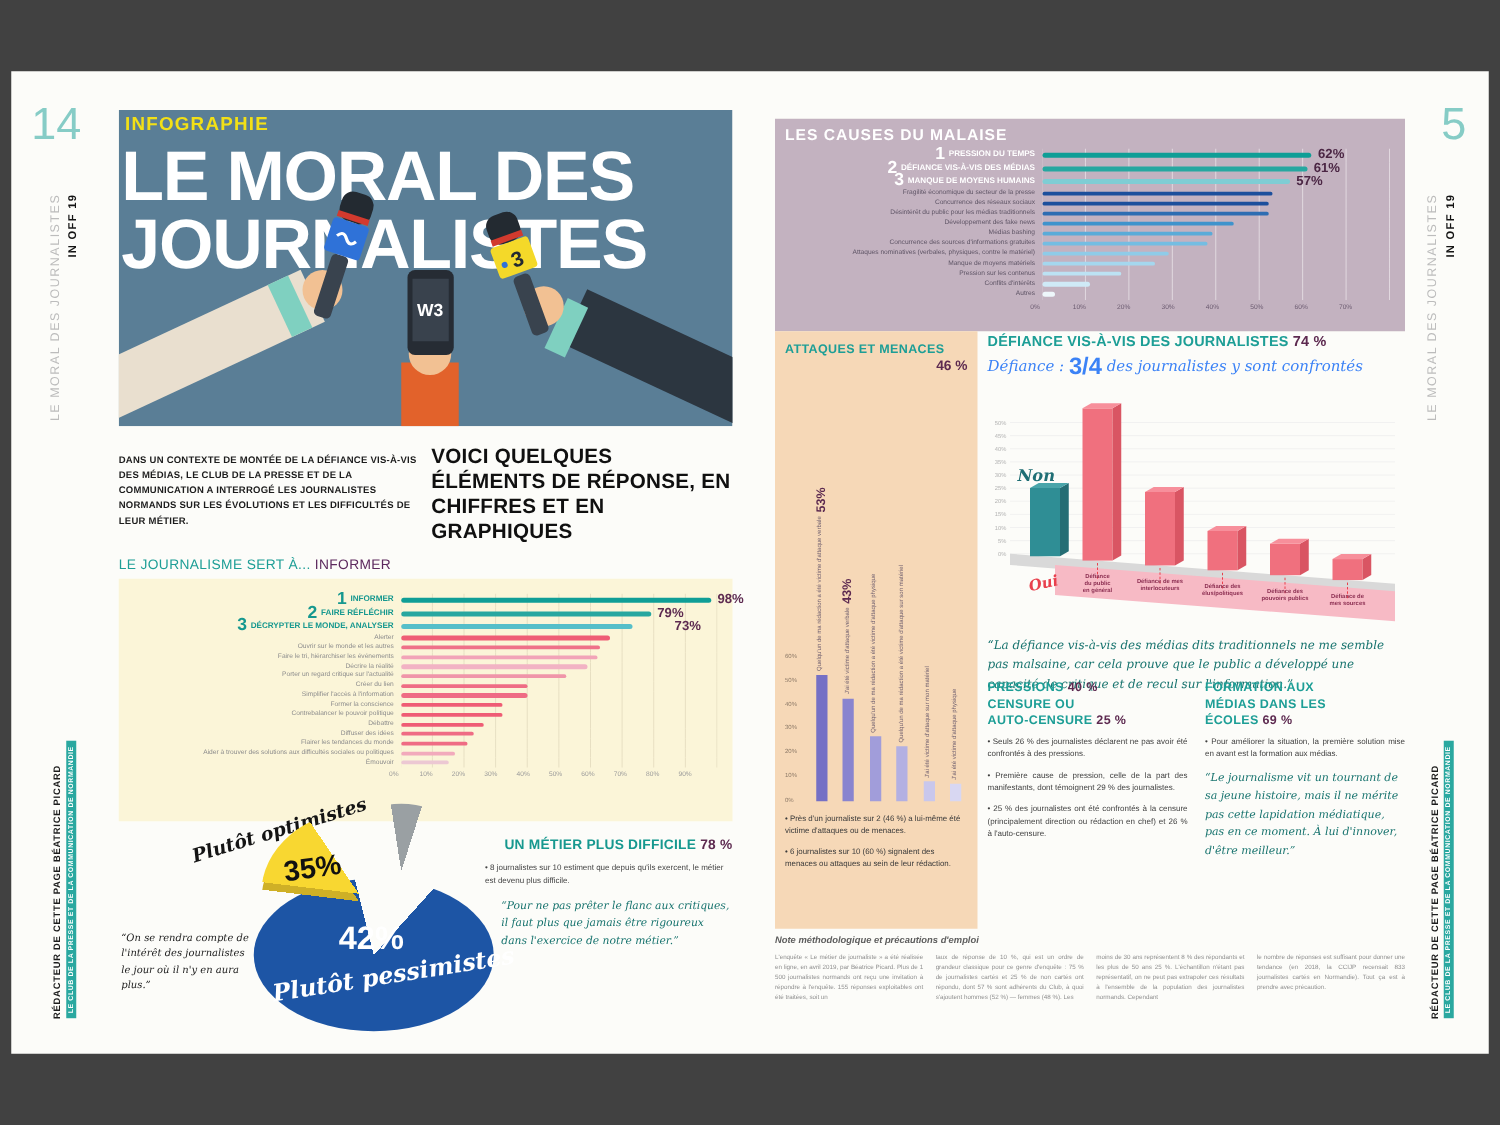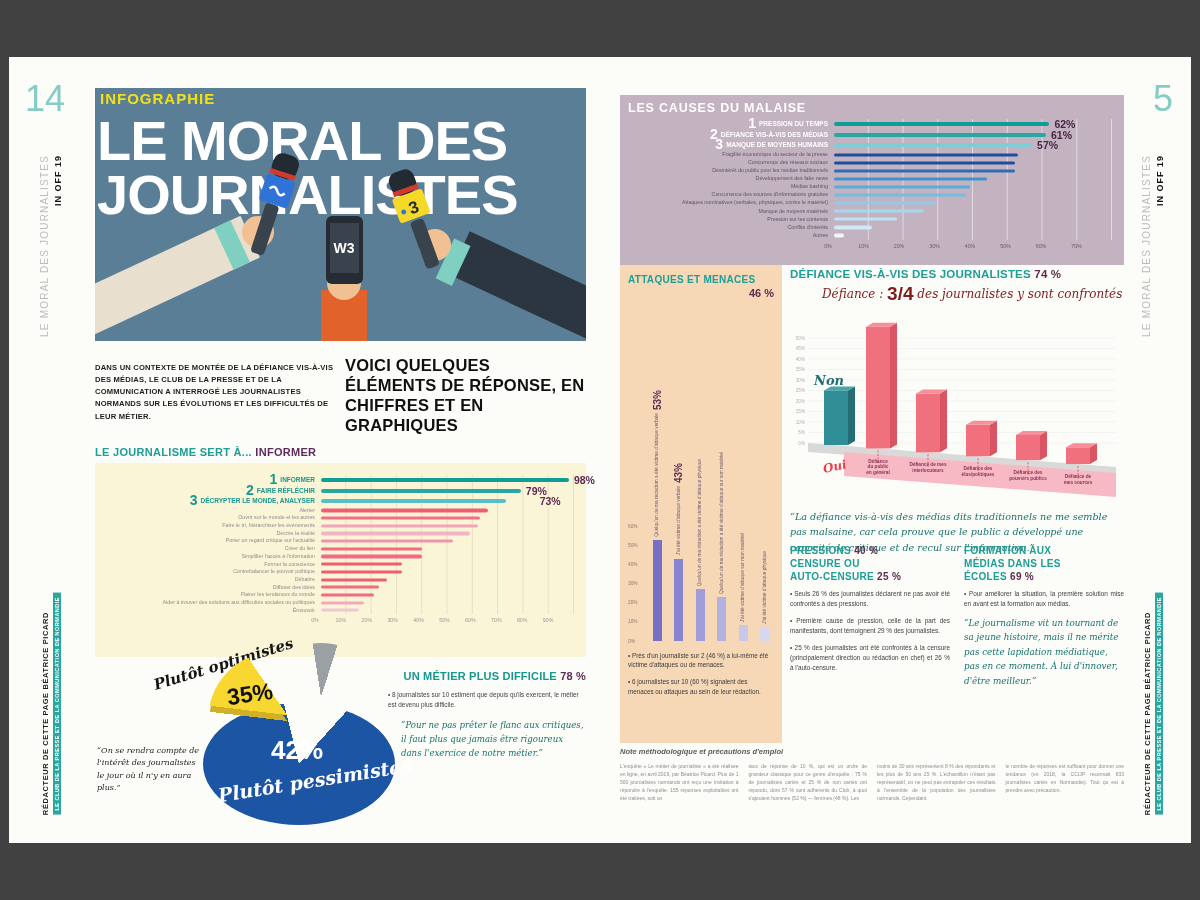--- a/index.html
+++ b/index.html
@@ -21,21 +21,21 @@
   .vtag{font-size:5.5px;font-weight:bold;letter-spacing:.5px;color:#fff;background:#2aa8a0;padding:4px 1px;}
 
   
   .page-left{position:absolute;left:86px;top:0;width:491px;height:100%;}
   .banner{position:absolute;left:0;top:31px;width:491px;height:253px;}
   .intro{position:absolute;left:0;top:305px;width:240px;margin:0;font-size:7.6px;font-weight:bold;
          color:#1c1c1c;line-height:1.6;letter-spacing:.2px;}
   .headline{position:absolute;left:250px;top:298px;width:241px;margin:0;font-size:16.5px;font-weight:800;
             color:#101010;line-height:1.22;letter-spacing:.2px;}
   .teal{color:#1d9e96}.plum{color:#5d2a50}
-  .serta-h{position:absolute;left:0;top:389px;margin:0;font-size:11px;font-weight:700;letter-spacing:.3px;}
+  .serta-h{position:absolute;left:0;top:389px;margin:0;font-size:11px;font-weight:400;letter-spacing:.3px;}
   .serta-h .plum{color:#5d2a5e}
 
   
   .panel{box-sizing:border-box;}
   .panel.cream{position:absolute;left:0;top:406px;width:491px;height:194px;background:#fbf5d8;
                padding:12px 12px 4px 8px;}
   .hb-row{display:flex;align-items:center;height:7.7px;}
   .hb-row.top3{height:10.5px;}
   .hb-label{flex:0 0 212px;text-align:right;padding-right:6px;font-size:5.3px;color:#8d8d8d;
             white-space:nowrap;line-height:1;}
@@ -102,21 +102,21 @@
   .v-lab{writing-mode:vertical-rl;transform:rotate(180deg);font-size:4.8px;color:#6f5f6e;line-height:1.15;
          margin-bottom:3px;max-height:225px;}
   .v-val{writing-mode:vertical-rl;transform:rotate(180deg);font-size:10px;font-weight:800;color:#5d2a50;
          margin-bottom:3px;}
   .v-bar{width:9px;}
   .att-bullets{margin-top:10px;}
   .att-bullets p{margin:0 0 7px;font-size:6.3px;color:#3a3a3a;line-height:1.55;}
 
   .def-h{position:absolute;left:170px;top:211px;margin:0;font-size:11.5px;font-weight:800;letter-spacing:.2px;}
   .def-script{position:absolute;left:170px;top:226px;font-family:"DejaVu Serif",serif;font-style:italic;
-              font-size:12px;color:#7f1d1d;white-space:nowrap;margin-left:32px;}
+              font-size:12px;color:#3b82f6;white-space:nowrap;}
   .def-script .big{font-family:"Liberation Sans",sans-serif;font-style:normal;font-weight:800;font-size:19px;
                    vertical-align:-2px;}
   #def-svg{position:absolute;left:166px;top:248px;}
   .def-quote{position:absolute;left:170px;top:452px;width:334px;margin:0;font-family:"DejaVu Serif",serif;
              font-style:italic;font-size:9.6px;color:#17736e;line-height:1.6;}
   .cols-2{position:absolute;left:170px;top:487px;width:334px;display:flex;gap:14px;}
   .c2{flex:1;}
   .c2 h4{margin:0 0 6px;font-size:10px;font-weight:800;color:#1d9e96;line-height:1.3;letter-spacing:.3px;}
   .c2 h4 .plum{color:#5d2a50;}
   .c2 p{margin:0 0 7px;font-size:6.4px;color:#3f3f3f;line-height:1.55;text-align:justify;}

